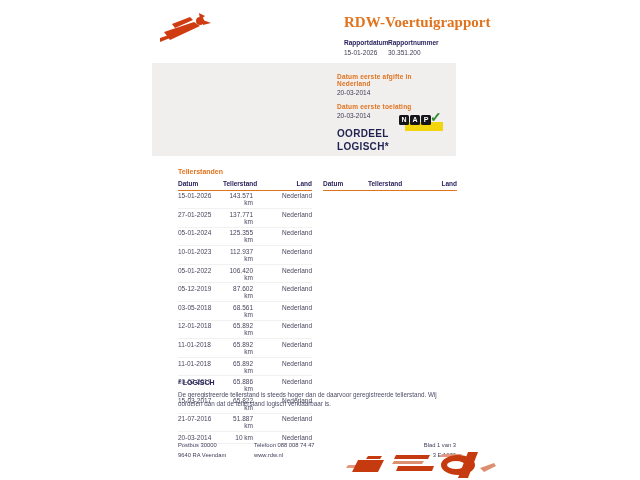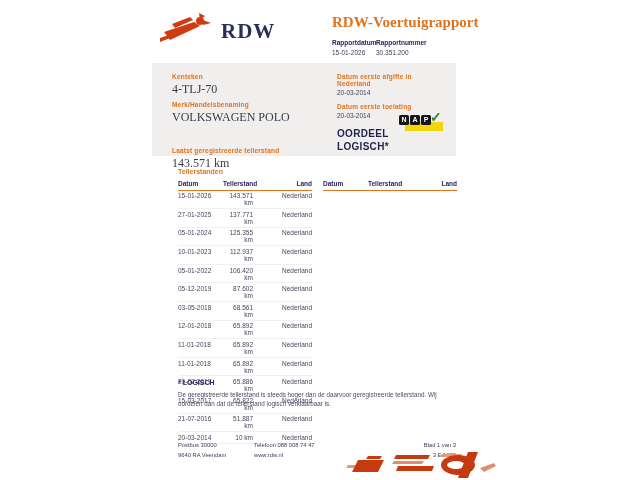--- a/index.html
+++ b/index.html
@@ -2,21 +2,21 @@
 <html><head>
 <meta charset="utf-8">
 <style>
   html,body { margin:0; padding:0; }
   body { width:640px; height:480px; background:#ffffff; font-family:"Liberation Sans", sans-serif; }
   .page { position:relative; width:640px; height:480px; background:#fff; overflow:hidden; }
 
   
   .logo { position:absolute; left:160px; top:12px; display:flex; align-items:center; gap:9px; }
   .logo-text { font-family:"Liberation Serif", serif; font-size:21px; font-weight:600; color:#2b2e57; letter-spacing:1px; }
-  .report-head { position:absolute; left:332px; top:14px; }
+  .report-head { position:absolute; left:344px; top:14px; }
   .report-title { font-family:"Liberation Serif", serif; font-size:15px; font-weight:bold; color:#e0731d; }
   .report-meta { display:flex; margin-top:8px; }
   .meta-col { width:44px; margin-right:0; }
   .meta-col + .meta-col { margin-left:0; }
   .meta-label { font-size:6.5px; font-weight:bold; color:#29235c; }
   .meta-value { font-size:6.5px; color:#3c3c55; margin-top:3px; }
 
   
   .panel { position:absolute; left:152px; top:63px; width:304px; height:93px; background:#f1eeee; }
   .panel-left { position:absolute; left:20px; top:10px; }
@@ -72,47 +72,37 @@
         <g fill="#cf3c12">
           <polygon points="0,26 12,22 10,26 0,30"></polygon>
           <polygon points="4,20 34,10 40,14 10,28"></polygon>
           <polygon points="12,12 30,5 33,8 15,16"></polygon>
           <circle cx="40" cy="9" r="4"></circle>
           <polygon points="39,1 45,4 40,8"></polygon>
           <polygon points="43,8 51,11 43,13"></polygon>
         </g>
       </svg>
     </span>
-    <span class="logo-text">RDW</span>
   </div>
 
   <div class="report-head">
     <div class="report-title">RDW-Voertuigrapport</div>
     <div class="report-meta">
       <div class="meta-col">
         <div class="meta-label">Rapportdatum</div>
         <div class="meta-value">15-01-2026</div>
       </div>
       <div class="meta-col">
         <div class="meta-label">Rapportnummer</div>
         <div class="meta-value">30.351.200</div>
       </div>
     </div>
   </div>
 
   <div class="panel">
-    <div class="panel-left">
-      <div class="f-label">Kenteken</div>
-      <div class="f-value-lg">4-TLJ-70</div>
-      <div class="f-label">Merk/Handelsbenaming</div>
-      <div class="f-value-lg">VOLKSWAGEN POLO</div>
-      <div class="spacer18"></div>
-      <div class="f-label">Laatst geregistreerde tellerstand</div>
-      <div class="f-value-lg">143.571 km</div>
-    </div>
     <div class="panel-right">
       <div class="f-label">Datum eerste afgifte in Nederland</div>
       <div class="f-value-sm">20-03-2014</div>
       <div class="f-label">Datum eerste toelating</div>
       <div class="f-value-sm">20-03-2014</div>
       <div class="verdict">
         <div>OORDEEL</div>
         <div>LOGISCH*</div>
       </div>
     </div>

